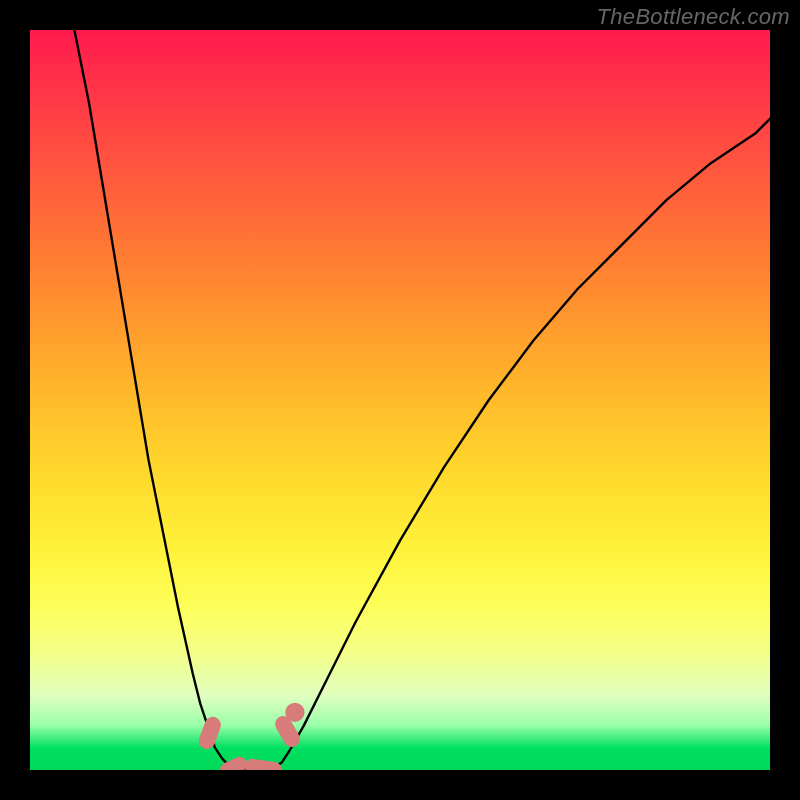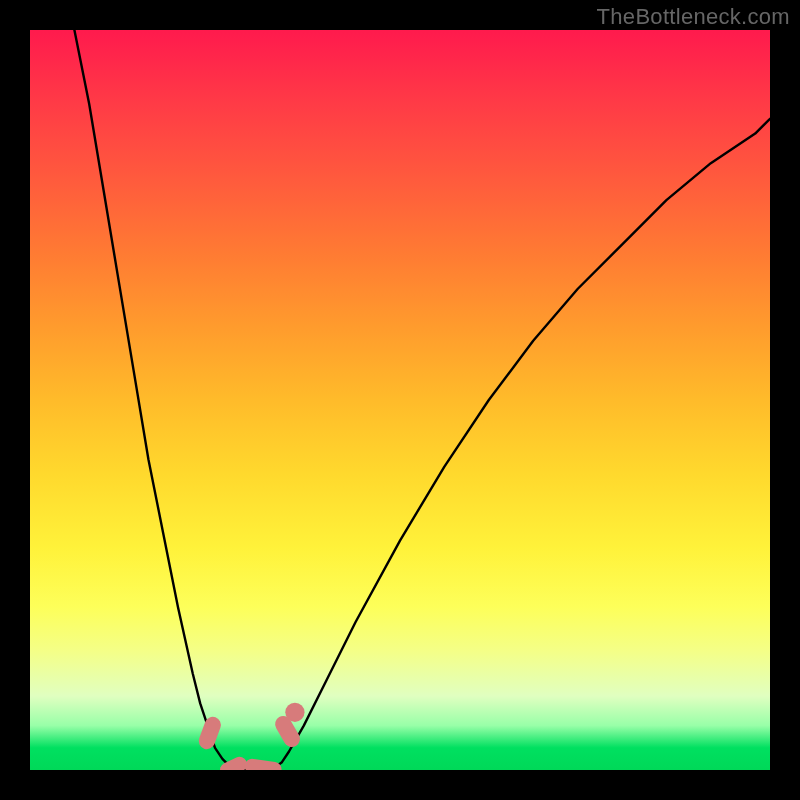--- a/index.html
+++ b/index.html
@@ -49,20 +49,21 @@
     width: 740px; height: 740px;
   }
   .watermark {
     position: absolute;
     top: 4px;
     right: 10px;
     color: #666;
     font-size: 22px;
     letter-spacing: 0.3px;
     user-select: none;
+    font-style: italic;
   }
   .marker {
     fill: #d77b7b;
     stroke: none;
   }
 </style>
 </head>
 <body>
 
 <div class="frame">

